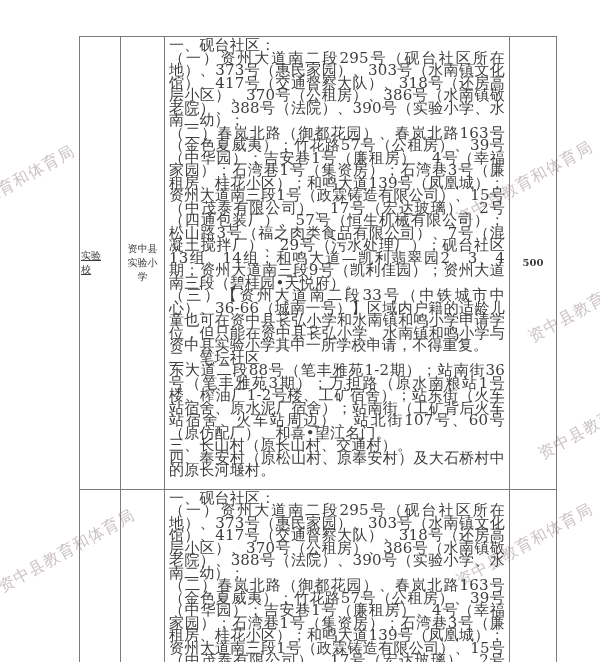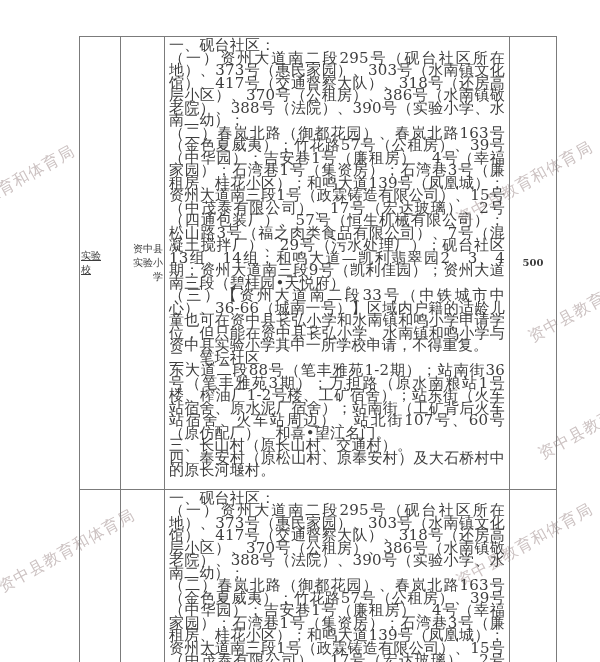--- a/index.html
+++ b/index.html
@@ -47,21 +47,21 @@
     width: 38px;
     text-align: left;
     vertical-align: middle;
     font-size: 10px;
     line-height: 14px;
     white-space: pre-line;
     text-decoration: underline;
   }
   .c-school {
     width: 41px;
-    text-align: right;
+    text-align: center;
     vertical-align: middle;
     font-size: 10px;
     line-height: 14px;
     white-space: pre-line;
     margin-left: 16px;
   }
   .c-zone {
     width: 336px;
     font-size: 15px;
     line-height: 12.5px;

